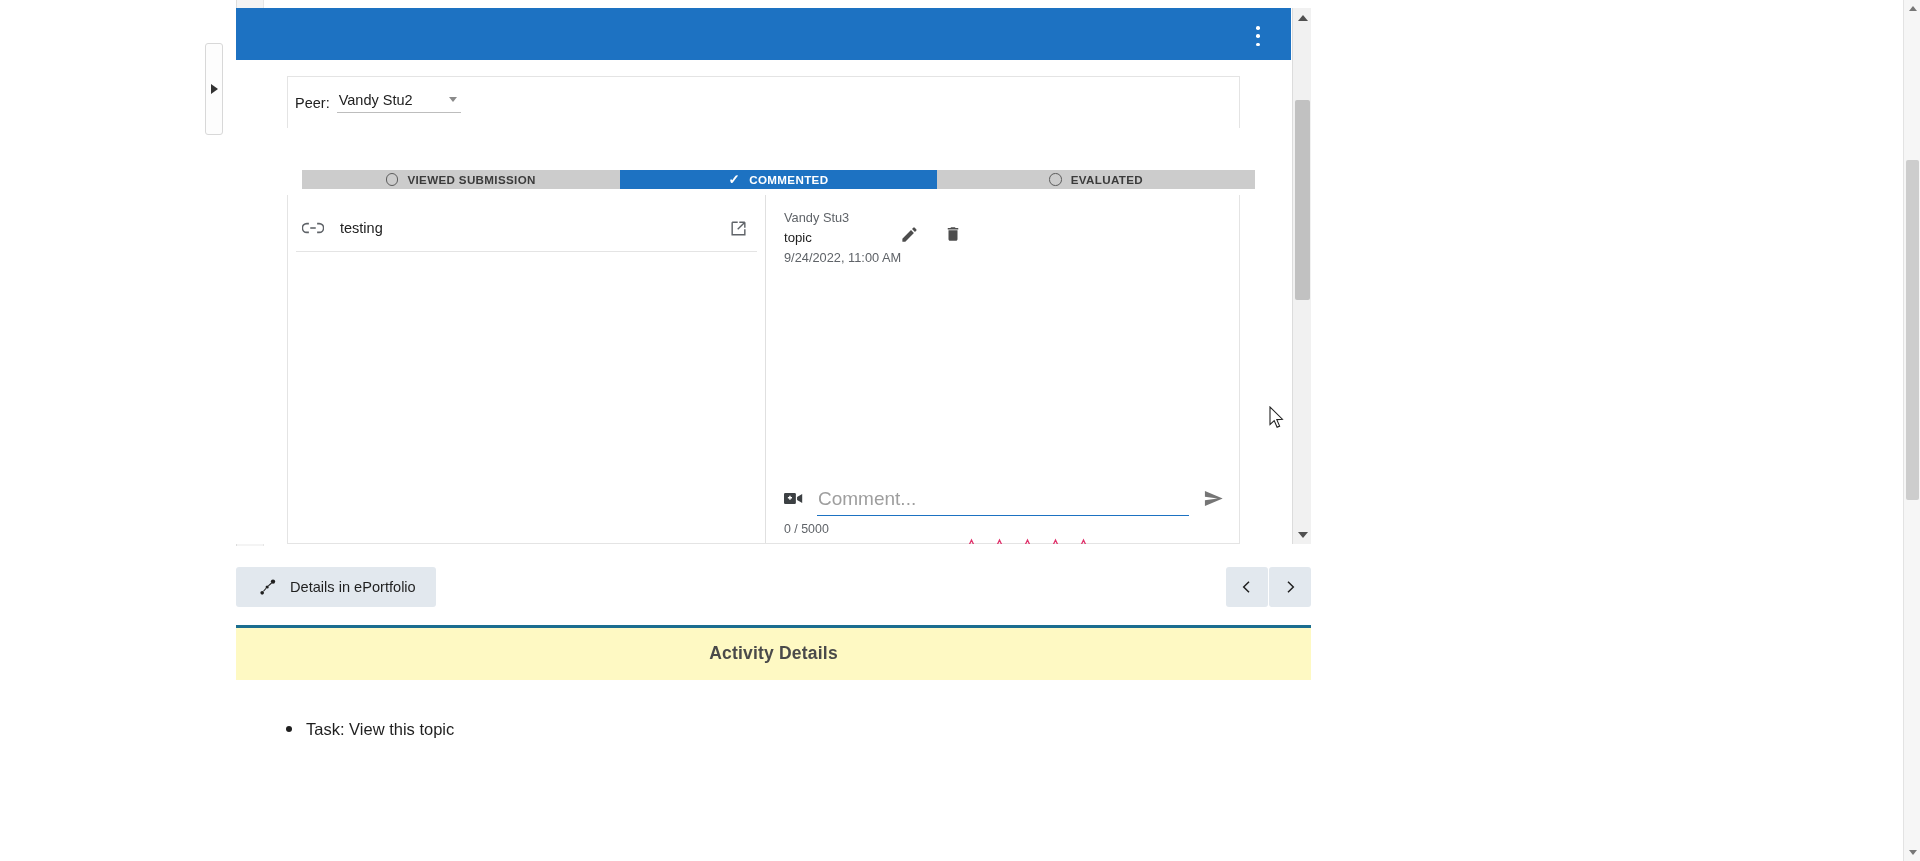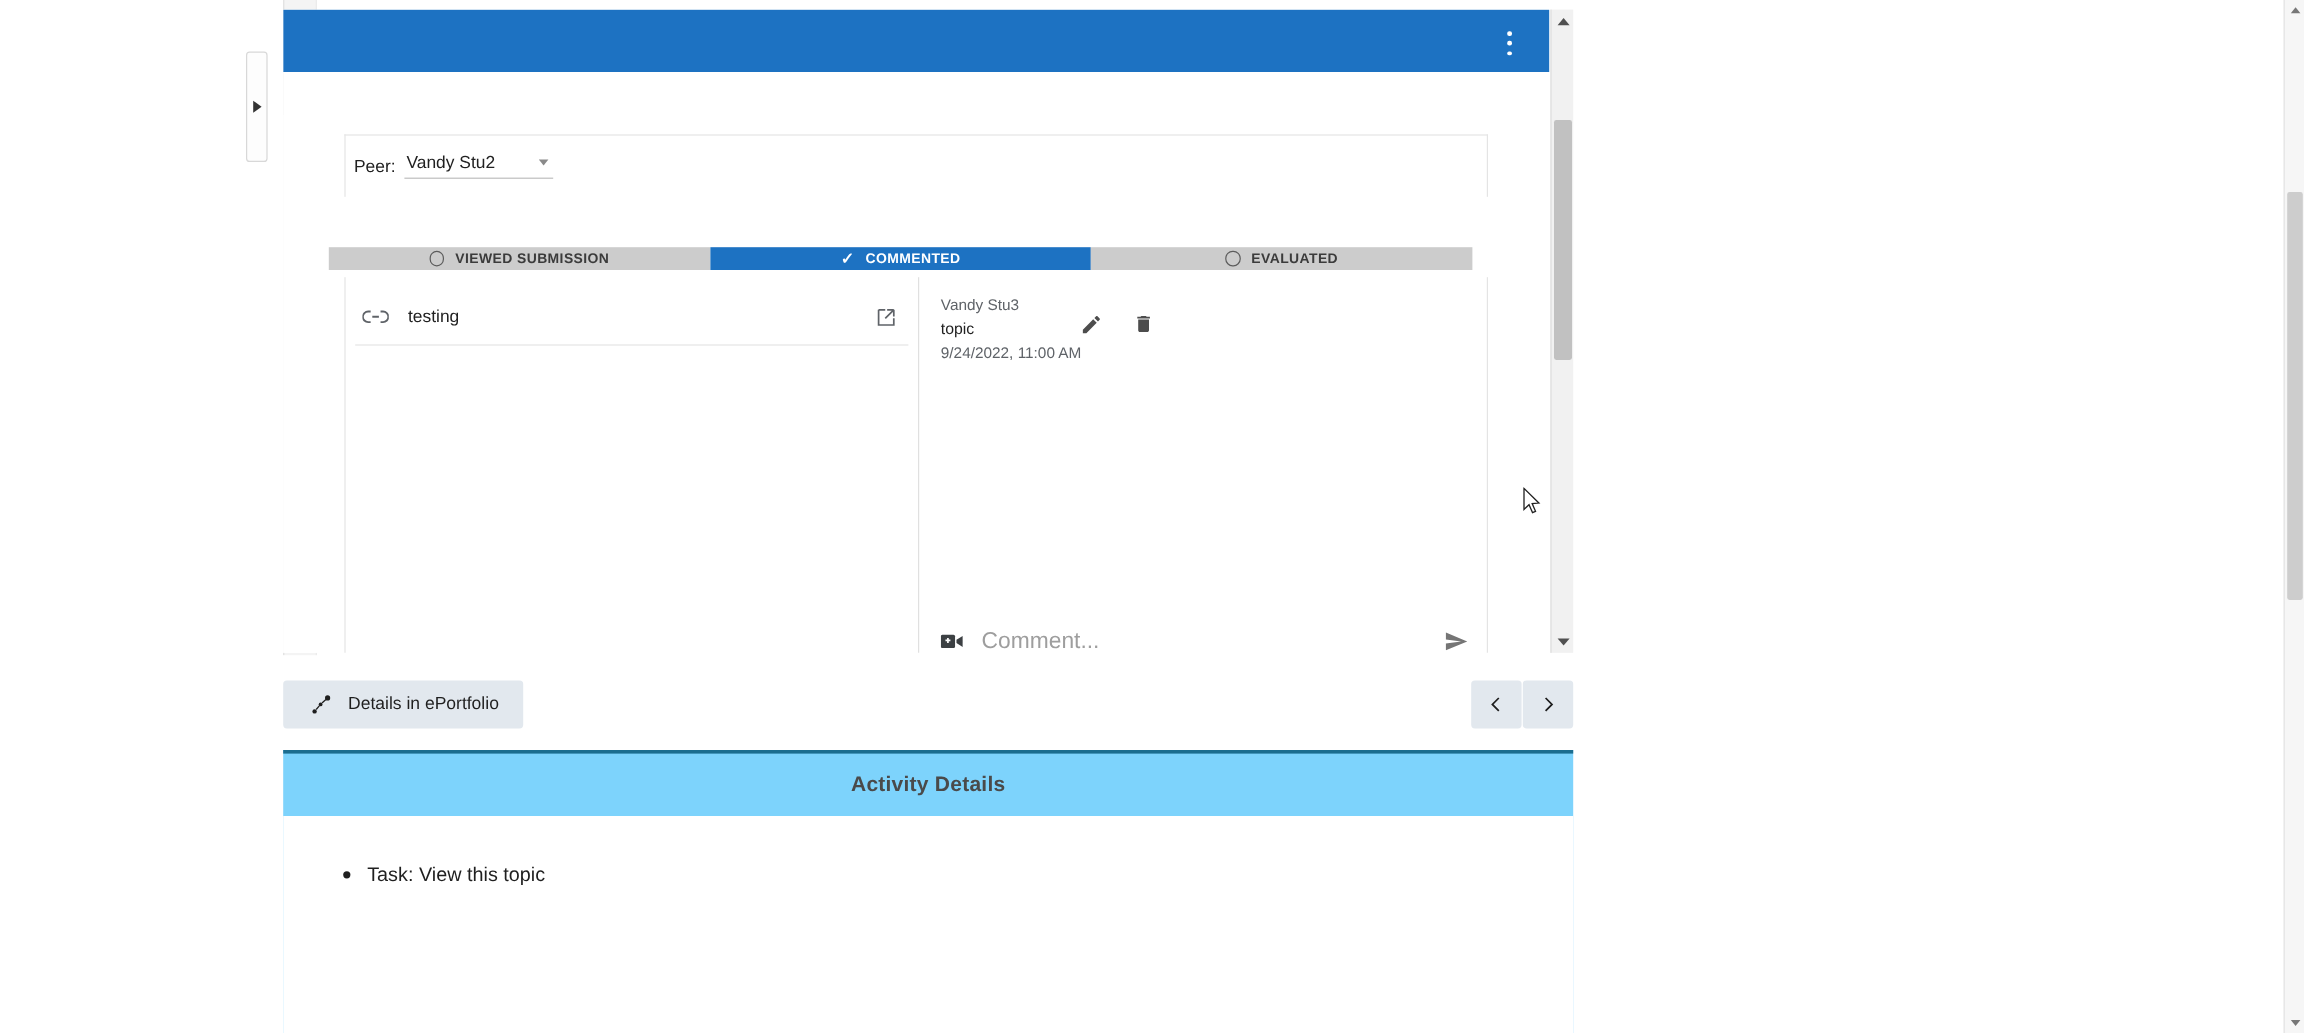--- a/index.html
+++ b/index.html
@@ -48,21 +48,20 @@
     display: flex; flex-direction: column; align-items: center; justify-content: space-between;
     cursor: pointer;
   }
   .kebab i { display: block; width: 3.5px; height: 3.5px; border-radius: 50%; background: #fff; }
 
   
   .sheet {
     position: absolute; left: 0; top: 52px;
     width: 1055px; height: 484px;
     background: #fff;
-    margin-top: 36px;
   }
 
   
   .peer-card {
     position: absolute; left: 51px; top: 16px;
     width: 953px; height: 52px;
     background: #fff;
     border: 1px solid #e4e4e4;
     border-bottom: none;
   }
@@ -82,21 +81,21 @@
   .caret {
     width: 0; height: 0;
     border-left: 4.5px solid transparent;
     border-right: 4.5px solid transparent;
     border-top: 5px solid #8a8a8a;
     margin-bottom: 2px;
   }
 
   
   .steps {
-    position: absolute; left: 38px; top: 110px;
+    position: absolute; left: 66px; top: 110px;
     width: 953px; height: 19px;
     display: flex;
   }
   .step {
     flex: 1 1 0;
     display: flex; align-items: center; justify-content: center; gap: 9px;
     background: #cccccc;
     color: #3b3b3b;
     font-size: 11.6px; font-weight: bold; letter-spacing: .35px;
     cursor: pointer;
@@ -235,21 +234,21 @@
     width: 42px; height: 40px;
     background: #e2e8ee; border: none; border-radius: 3px;
     display: flex; align-items: center; justify-content: center;
     cursor: pointer; color: #1f1f1f;
   }
 
   
   .activity {
     position: absolute; left: 236px; top: 625px;
     width: 1075px; height: 236px;
-    background: #7dd3fc;
+    background: #fef9c3;
     border-top: 3px solid #1b6d8f;
   }
   .activity-title {
     text-align: center;
     font-size: 17.5px; font-weight: bold; color: #4a4a4a;
     padding-top: 15px; letter-spacing: .2px;
   }
   .activity-body { background: #fff; margin-top: 16px; height: 182px; padding: 20px 0 0 0; }
   .task-list { margin: 16px; padding: 0 0 0 54px; list-style: none; }
   .task-list li {

